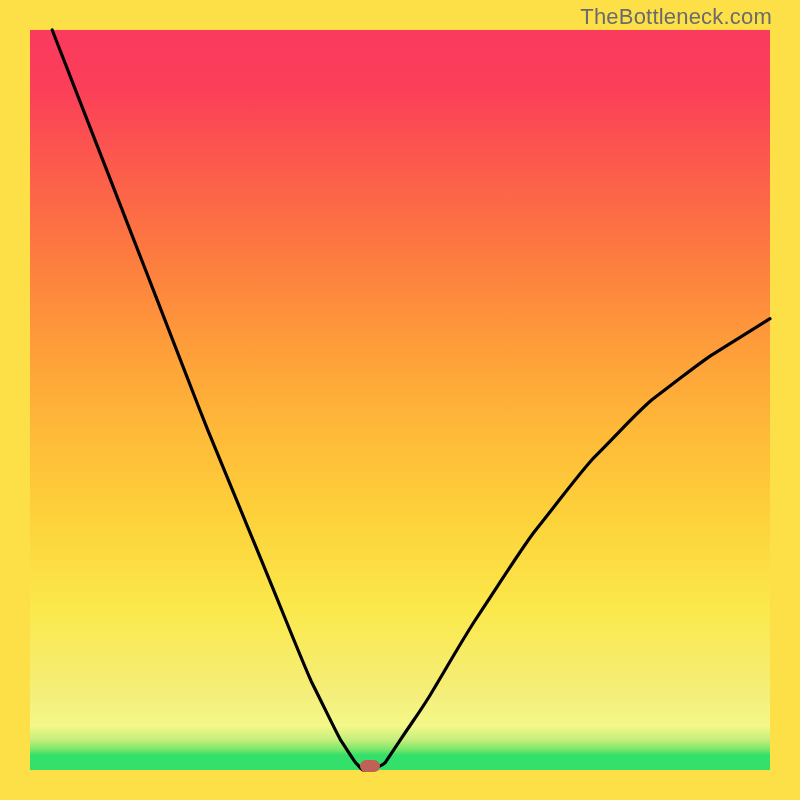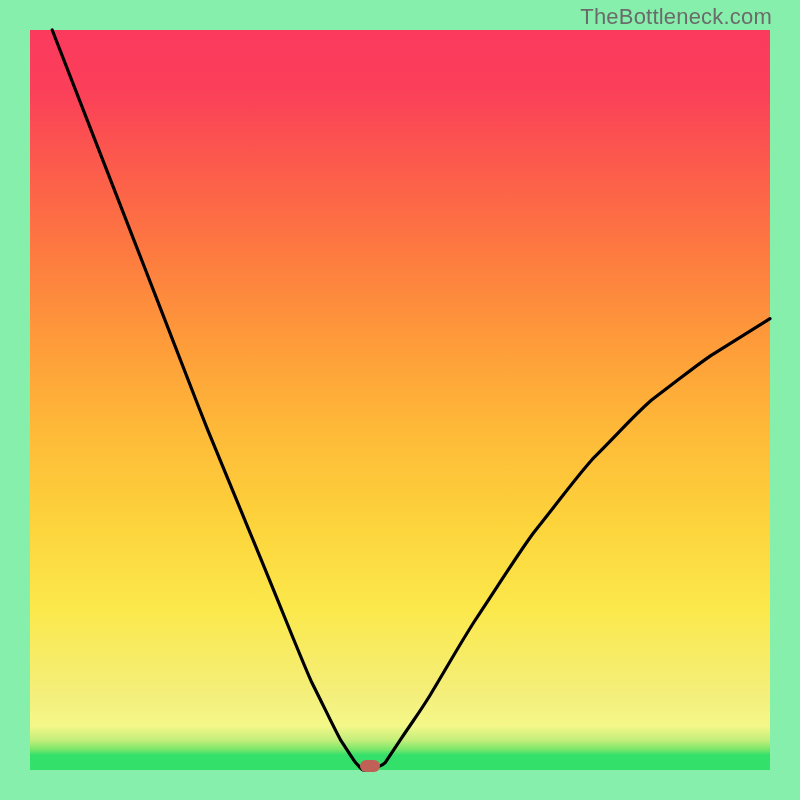--- a/index.html
+++ b/index.html
@@ -7,21 +7,21 @@
     padding: 0;
     width: 800px;
     height: 800px;
     overflow: hidden;
     background: #000;
     font-family: Arial, Helvetica, sans-serif;
   }
   .frame {
     position: absolute;
     inset: 0;
-    background: #86efac;
+    background: #fde047;
   }
   .plot {
     position: absolute;
     left: 30px;
     top: 30px;
     width: 740px;
     height: 740px;
     background: linear-gradient(to top,
       #32e06a 0%,
       #32e06a 2%,

